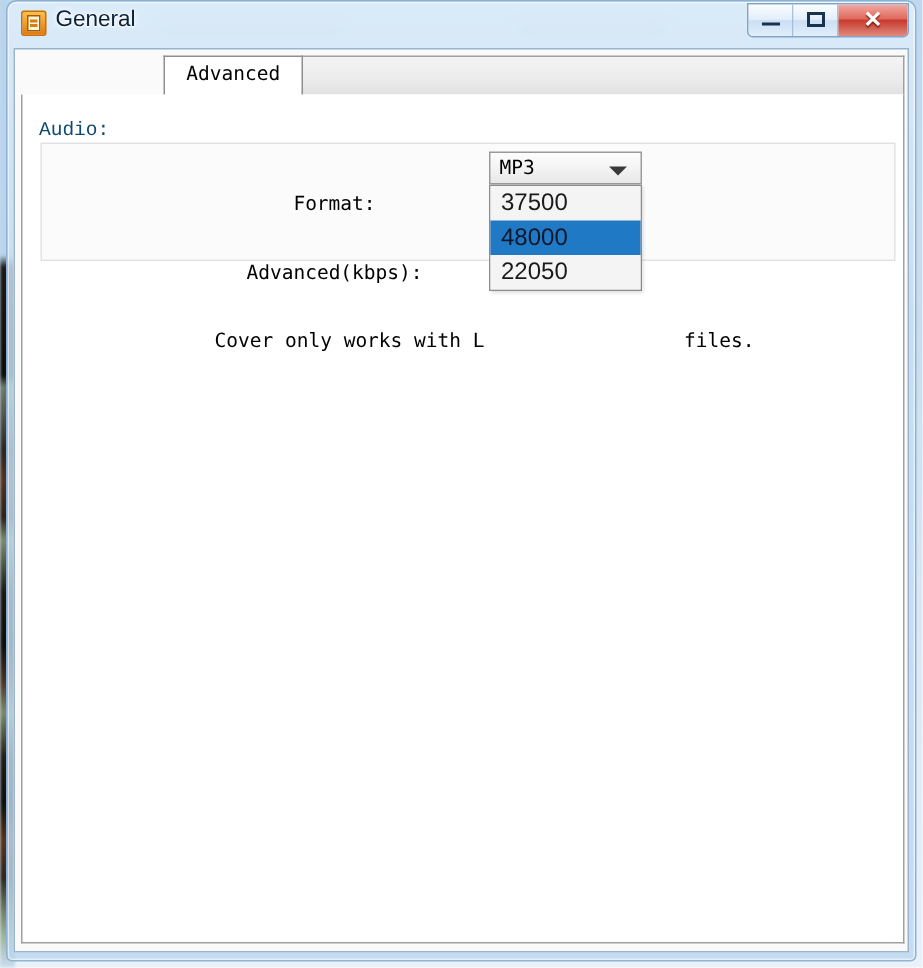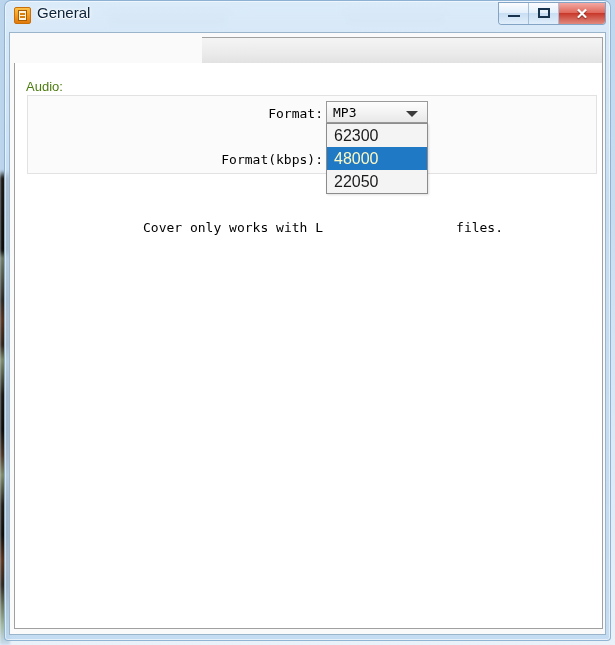--- a/index.html
+++ b/index.html
@@ -216,42 +216,43 @@
     background: #ffffff;
     border: 1px solid #a0a0a0;
     border-top: none;
     box-sizing: border-box;
   }
 
   
   #audio-label {
     position: absolute;
     left: 16px; top: 46px;
-    font-family: Liberation Sans, sans-serif;
-    font-size: 13px;
-    color: #4d7c0f;
+    font-family: Liberation Mono, monospace;
+    font-size: 13px;
+    color: #0c4a6e;
     white-space: nowrap;
   }
   #audio-group {
     position: absolute;
     left: 17px; top: 62px;
     width: 570px; height: 79px;
     background: #fbfbfb;
     border: 1px solid #e2e2e2;
     box-sizing: border-box;
   }
 
   .field-label {
     position: absolute;
     font-family: "DejaVu Sans Mono", monospace;
     font-size: 13px;
     color: #000000;
-    text-align: right;
+    text-align: center;
     white-space: nowrap;
     width: 200px;
+    margin-top: 23px;
   }
   #lbl-format      { left: 113px; top: 73px; }
   #lbl-samplerate  { left: 113px; top: 96px; }
   #lbl-bitrate     { left: 113px; top: 119px; }
 
   #note-text {
     position: absolute;
     left: 133px; top: 142px;
     font-family: "DejaVu Sans Mono", monospace;
     font-size: 13px;
@@ -303,21 +304,21 @@
     padding-left: 7px;
     font-family: "Liberation Sans", sans-serif;
     font-size: 16px;
     color: #1a1a1a;
     background: #f4f4f4;
     box-sizing: border-box;
     white-space: nowrap;
   }
   .dd-item.selected {
     background: #2079c4;
-    color: #fef9c3;
+    color: #0f172a;
   }
 </style>
 </head>
 <body>
 
 <div id="desktop">
   <div id="bg-strip"></div>
   <div class="ghost-text" style="left:108px;top:14px;width:120px;height:11px;"></div>
   <div class="ghost-text" style="left:345px;top:14px;width:100px;height:10px;"></div>
 </div>
@@ -338,38 +339,39 @@
       </div>
       <div class="wbtn close">
         <span class="glyph-close">✕</span>
       </div>
     </div>
   </div>
 
   <div id="client">
 
     <div id="tabstrip">
+      <div id="tab-advanced" class="tab active">Advanced</div>
       <div id="tab-filler"></div>
     </div>
 
     <div id="tab-body"></div>
 
     <div id="audio-label">Audio:</div>
     <div id="audio-group"></div>
 
     <div id="lbl-format" class="field-label">Format:</div>
-    <div id="lbl-bitrate" class="field-label">Format(kbps):</div>
+    <div id="lbl-bitrate" class="field-label">Advanced(kbps):</div>
 
     <div id="note-text">Cover only works with L                 files.</div>
 
     <div id="format-combo">
       <span id="format-combo-text">MP3</span>
       <span id="format-combo-arrow"></span>
     </div>
 
     <div id="dropdown-list">
-      <div class="dd-item">62300</div>
+      <div class="dd-item">37500</div>
       <div class="dd-item selected">48000</div>
       <div class="dd-item">22050</div>
     </div>
 
   </div>
 </div>
 
 </body></html>

